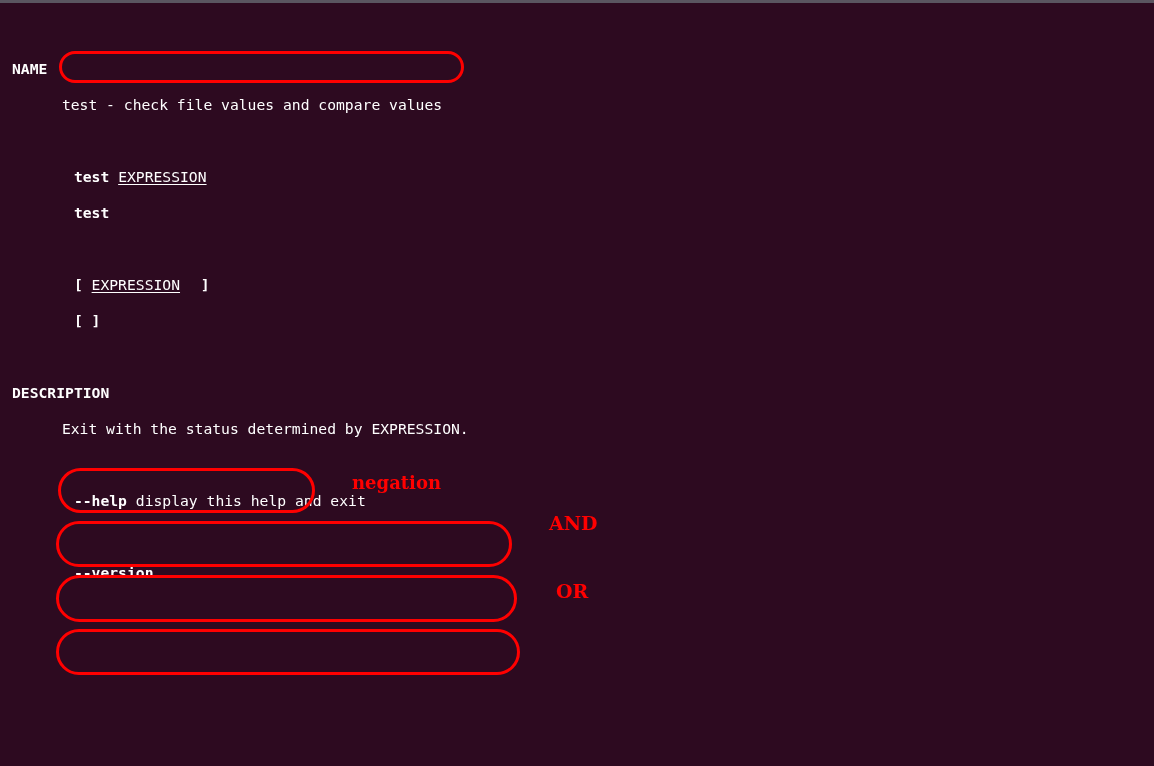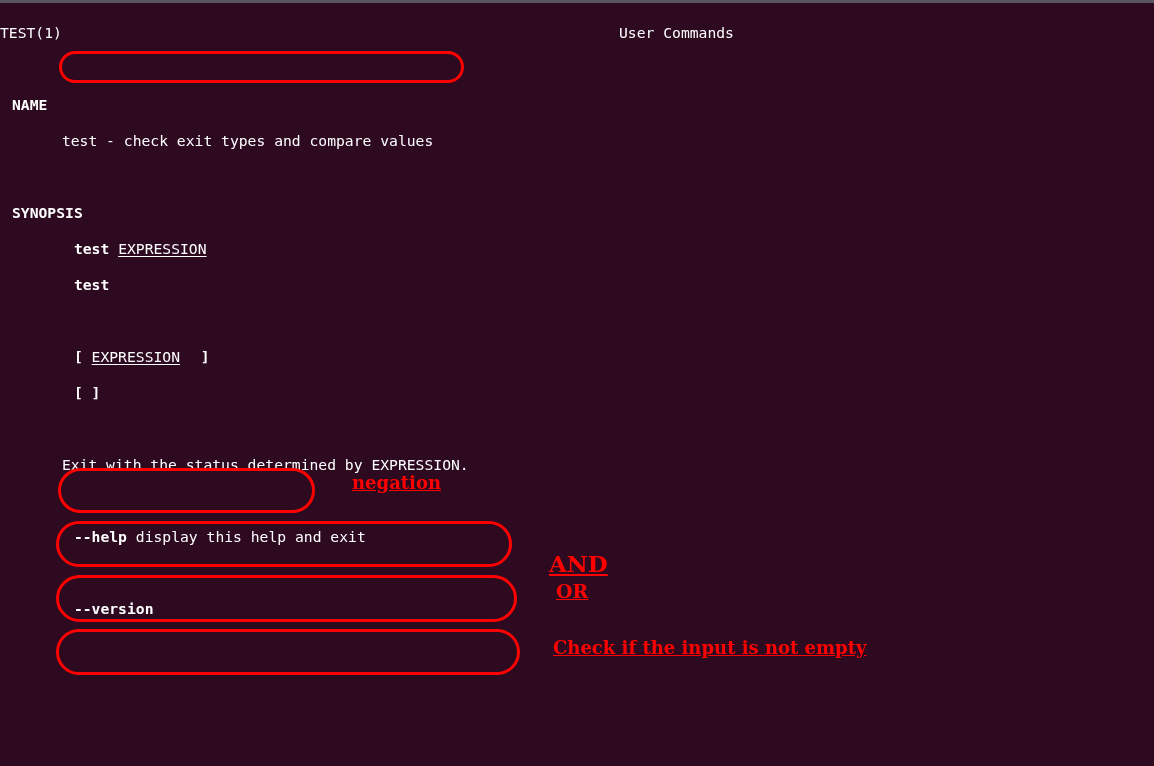--- a/index.html
+++ b/index.html
@@ -55,41 +55,39 @@
     border: 3px solid #ff0000;
     border-radius: 24px;
     background: transparent;
   }
   .note {
     position: absolute;
     color: #ff0000;
     font-family: "DejaVu Serif", "Liberation Serif", serif;
     font-weight: bold;
     white-space: pre;
-    text-decoration: underline;
   }
 </style>
 </head>
 <body>
 
 <div id="top-strip"></div>
 
 <div id="term">
-<span class="ln"><span>TEST(1)</span><span>                                                               </span><span>User Commands</span></span>
 <span class="ln"> </span>
 <span class="ln"><b>NAME</b></span>
-<span class="ln">       <span>test - check exit types and compare values</span></span>
+<span class="ln">       <span>test - check file values and compare values</span></span>
 <span class="ln"> </span>
-<span class="ln"><b>SYNOPSIS</b></span>
 <span class="ln">       <b>test</b> <u>EXPRESSION</u></span>
 <span class="ln">       <b>test</b></span>
 <span class="ln"> </span>
 <span class="ln">       <b>[ </b><u>EXPRESSION</u><b> ]</b></span>
 <span class="ln">       <b>[ ]</b></span>
 <span class="ln"> </span>
+<span class="ln"><b>DESCRIPTION</b></span>
 <span class="ln">       <span>Exit with the status determined by EXPRESSION.</span></span>
 <span class="ln"> </span>
 <span class="ln">       <b>--help</b><span> display this help and exit</span></span>
 <span class="ln"> </span>
 <span class="ln">       <b>--version</b></span>
 <span class="ln"> </span>
 
 
 
 
@@ -118,18 +116,17 @@
   <div class="ellipse" style="left:58px; top:468px; width:257px; height:45px; border-radius:24px;"></div>
 
   <div class="ellipse" style="left:56px; top:521px; width:456px; height:46px; border-radius:24px;"></div>
 
   <div class="ellipse" style="left:56px; top:575px; width:461px; height:47px; border-radius:24px;"></div>
 
   <div class="ellipse" style="left:56px; top:629px; width:464px; height:46px; border-radius:24px;"></div>
 
   <div class="note" style="left:352px; top:472px; font-size:18px;">negation</div>
 
-  <div class="note" style="left:549px; top:550px; font-size:23px;">AND</div>
+  <div class="note" style="left:549px; top:512px; font-size:19px;">AND</div>
 
   <div class="note" style="left:556px; top:580px; font-size:19px;text-align:center;">OR</div>
 
-  <div class="note" style="left:553px; top:637px; font-size:18px;">Check if the input is not empty</div>
 </div>
 
 </body></html>

